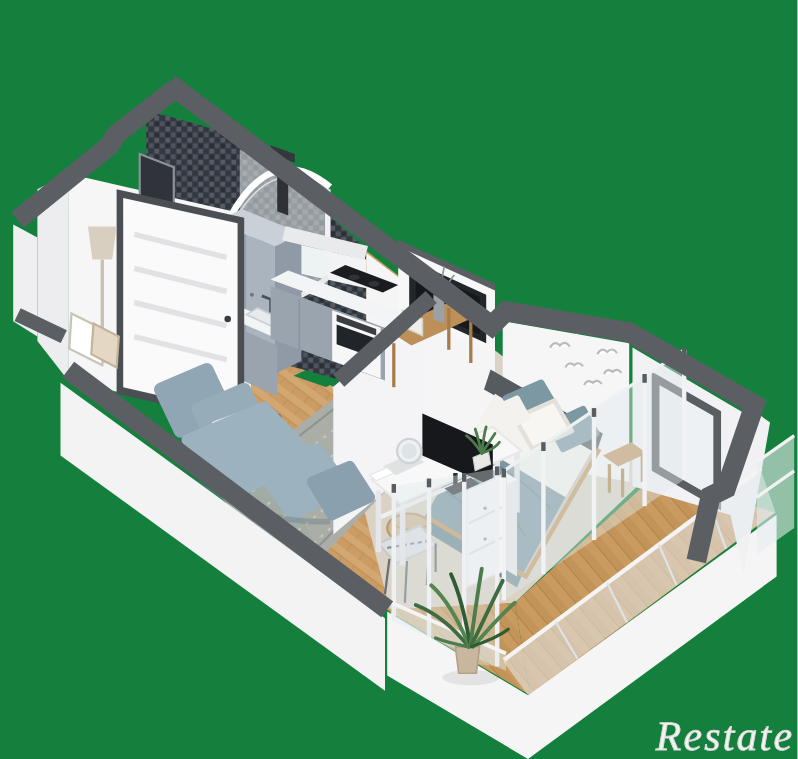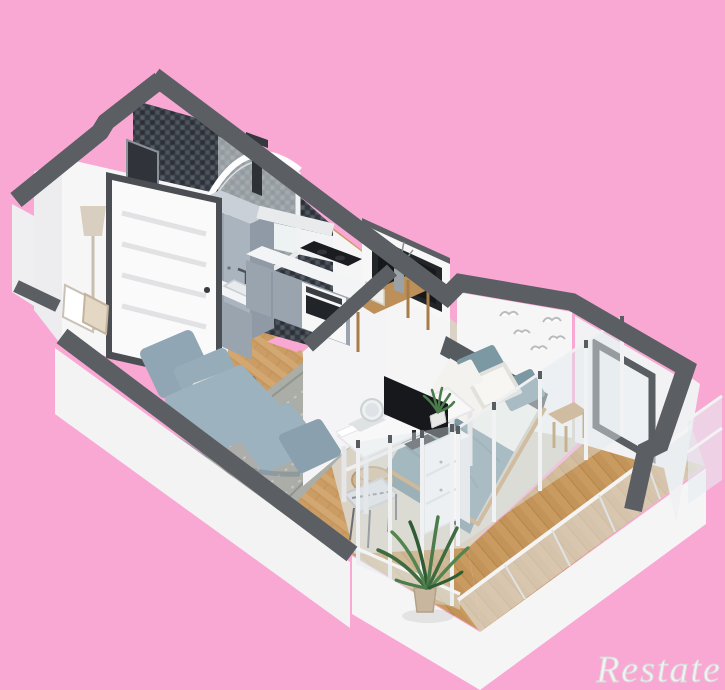--- a/index.html
+++ b/index.html
@@ -1,16 +1,16 @@
 <!DOCTYPE html>
 <html><head>
 <meta charset="utf-8">
 <style>
   html,body{margin:0;padding:0;background:#fff;}
-  #canvas{position:relative;width:725px;height:690px;background:#f9a8d4;overflow:hidden;
+  #canvas{position:relative;width:725px;height:690px;background:#15803d;overflow:hidden;
           font-family:"Liberation Sans",sans-serif;}
   svg{position:absolute;left:0;top:0;}
   .wm{font-family:"Liberation Serif",serif;font-style:italic;letter-spacing:2px;}
 </style>
 </head>
 <body>
 
 <div id="canvas">
 <svg width="725" height="690" viewBox="0 0 725 690">
   <defs>

